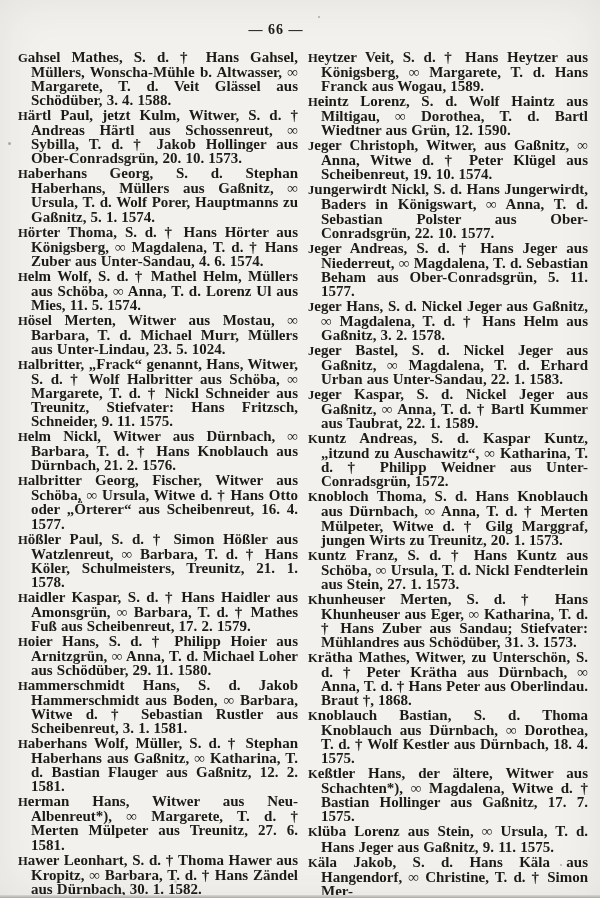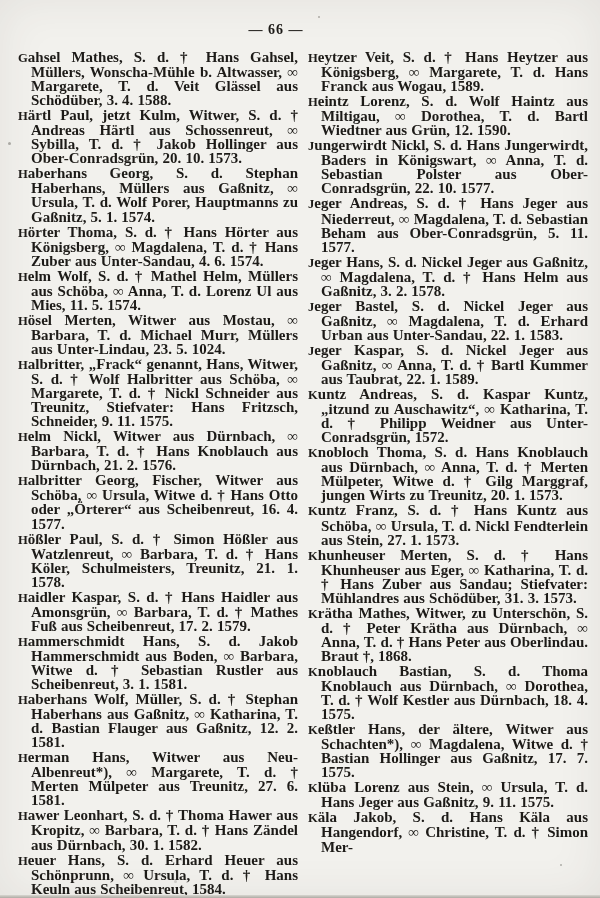--- a/index.html
+++ b/index.html
@@ -77,29 +77,31 @@
         <p class="entry">Härtl Paul, jetzt Kulm, Witwer, S. d. † Andreas Härtl aus Schossenreut, ∞ Sybilla, T. d. † Jakob Hollinger aus Ober-Conradsgrün, 20. 10. 1573.</p>
         <p class="entry">Haberhans Georg, S. d. Stephan Haberhans, Müllers aus Gaßnitz, ∞ Ursula, T. d. Wolf Porer, Hauptmanns zu Gaßnitz, 5. 1. 1574.</p>
         <p class="entry">Hörter Thoma, S. d. † Hans Hörter aus Königsberg, ∞ Magdalena, T. d. † Hans Zuber aus Unter-Sandau, 4. 6. 1574.</p>
         <p class="entry">Helm Wolf, S. d. † Mathel Helm, Müllers aus Schöba, ∞ Anna, T. d. Lorenz Ul aus Mies, 11. 5. 1574.</p>
         <p class="entry">Hösel Merten, Witwer aus Mostau, ∞ Barbara, T. d. Michael Murr, Müllers aus Unter-Lindau, 23. 5. 1024.</p>
         <p class="entry">Halbritter, „Frack“ genannt, Hans, Witwer, S. d. † Wolf Halbritter aus Schöba, ∞ Margarete, T. d. † Nickl Schneider aus Treunitz, Stiefvater: Hans Fritzsch, Schneider, 9. 11. 1575.</p>
         <p class="entry">Helm Nickl, Witwer aus Dürnbach, ∞ Barbara, T. d. † Hans Knoblauch aus Dürnbach, 21. 2. 1576.</p>
         <p class="entry">Halbritter Georg, Fischer, Witwer aus Schöba, ∞ Ursula, Witwe d. † Hans Otto oder „Örterer“ aus Scheibenreut, 16. 4. 1577.</p>
         <p class="entry">Hößler Paul, S. d. † Simon Hößler aus Watzlenreut, ∞ Barbara, T. d. † Hans Köler, Schulmeisters, Treunitz, 21. 1. 1578.</p>
         <p class="entry">Haidler Kaspar, S. d. † Hans Haidler aus Amonsgrün, ∞ Barbara, T. d. † Mathes Fuß aus Scheibenreut, 17. 2. 1579.</p>
+        <p class="entry">Hoier Hans, S. d. † Philipp Hoier aus Arnitzgrün, ∞ Anna, T. d. Michael Loher aus Schödüber, 29. 11. 1580.</p>
         <p class="entry">Hammerschmidt Hans, S. d. Jakob Hammerschmidt aus Boden, ∞ Barbara, Witwe d. † Sebastian Rustler aus Scheibenreut, 3. 1. 1581.</p>
         <p class="entry">Haberhans Wolf, Müller, S. d. † Stephan Haberhans aus Gaßnitz, ∞ Katharina, T. d. Bastian Flauger aus Gaßnitz, 12. 2. 1581.</p>
         <p class="entry">Herman Hans, Witwer aus Neu-Albenreut*), ∞ Margarete, T. d. † Merten Mülpeter aus Treunitz, 27. 6. 1581.</p>
         <p class="entry">Hawer Leonhart, S. d. † Thoma Hawer aus Kropitz, ∞ Barbara, T. d. † Hans Zändel aus Dürnbach, 30. 1. 1582.</p>
         <p class="entry">Heuer Hans, S. d. Erhard Heuer aus Schönprunn, ∞ Ursula, T. d. † Hans Keuln aus Scheibenreut, 1584.</p>
       </div>
     <div class="col">
         <p class="entry">Heytzer Veit, S. d. † Hans Heytzer aus Königsberg, ∞ Margarete, T. d. Hans Franck aus Wogau, 1589.</p>
         <p class="entry">Heintz Lorenz, S. d. Wolf Haintz aus Miltigau, ∞ Dorothea, T. d. Bartl Wiedtner aus Grün, 12. 1590.</p>
+        <p class="entry">Jeger Christoph, Witwer, aus Gaßnitz, ∞ Anna, Witwe d. † Peter Klügel aus Scheibenreut, 19. 10. 1574.</p>
         <p class="entry">Jungerwirdt Nickl, S. d. Hans Jungerwirdt, Baders in Königswart, ∞ Anna, T. d. Sebastian Polster aus Ober-Conradsgrün, 22. 10. 1577.</p>
         <p class="entry">Jeger Andreas, S. d. † Hans Jeger aus Niederreut, ∞ Magdalena, T. d. Sebastian Beham aus Ober-Conradsgrün, 5. 11. 1577.</p>
         <p class="entry">Jeger Hans, S. d. Nickel Jeger aus Gaßnitz, ∞ Magdalena, T. d. † Hans Helm aus Gaßnitz, 3. 2. 1578.</p>
         <p class="entry">Jeger Bastel, S. d. Nickel Jeger aus Gaßnitz, ∞ Magdalena, T. d. Erhard Urban aus Unter-Sandau, 22. 1. 1583.</p>
         <p class="entry">Jeger Kaspar, S. d. Nickel Jeger aus Gaßnitz, ∞ Anna, T. d. † Bartl Kummer aus Taubrat, 22. 1. 1589.</p>
         <p class="entry">Kuntz Andreas, S. d. Kaspar Kuntz, „itzund zu Auschawitz“, ∞ Katharina, T. d. † Philipp Weidner aus Unter-Conradsgrün, 1572.</p>
         <p class="entry">Knobloch Thoma, S. d. Hans Knoblauch aus Dürnbach, ∞ Anna, T. d. † Merten Mülpeter, Witwe d. † Gilg Marggraf, jungen Wirts zu Treunitz, 20. 1. 1573.</p>
         <p class="entry">Kuntz Franz, S. d. † Hans Kuntz aus Schöba, ∞ Ursula, T. d. Nickl Fendterlein aus Stein, 27. 1. 1573.</p>
         <p class="entry">Khunheuser Merten, S. d. † Hans Khunheuser aus Eger, ∞ Katharina, T. d. † Hans Zuber aus Sandau; Stiefvater: Mühlandres aus Schödüber, 31. 3. 1573.</p>
         <p class="entry">Krätha Mathes, Witwer, zu Unterschön, S. d. † Peter Krätha aus Dürnbach, ∞ Anna, T. d. † Hans Peter aus Oberlindau. Braut †, 1868.</p>

